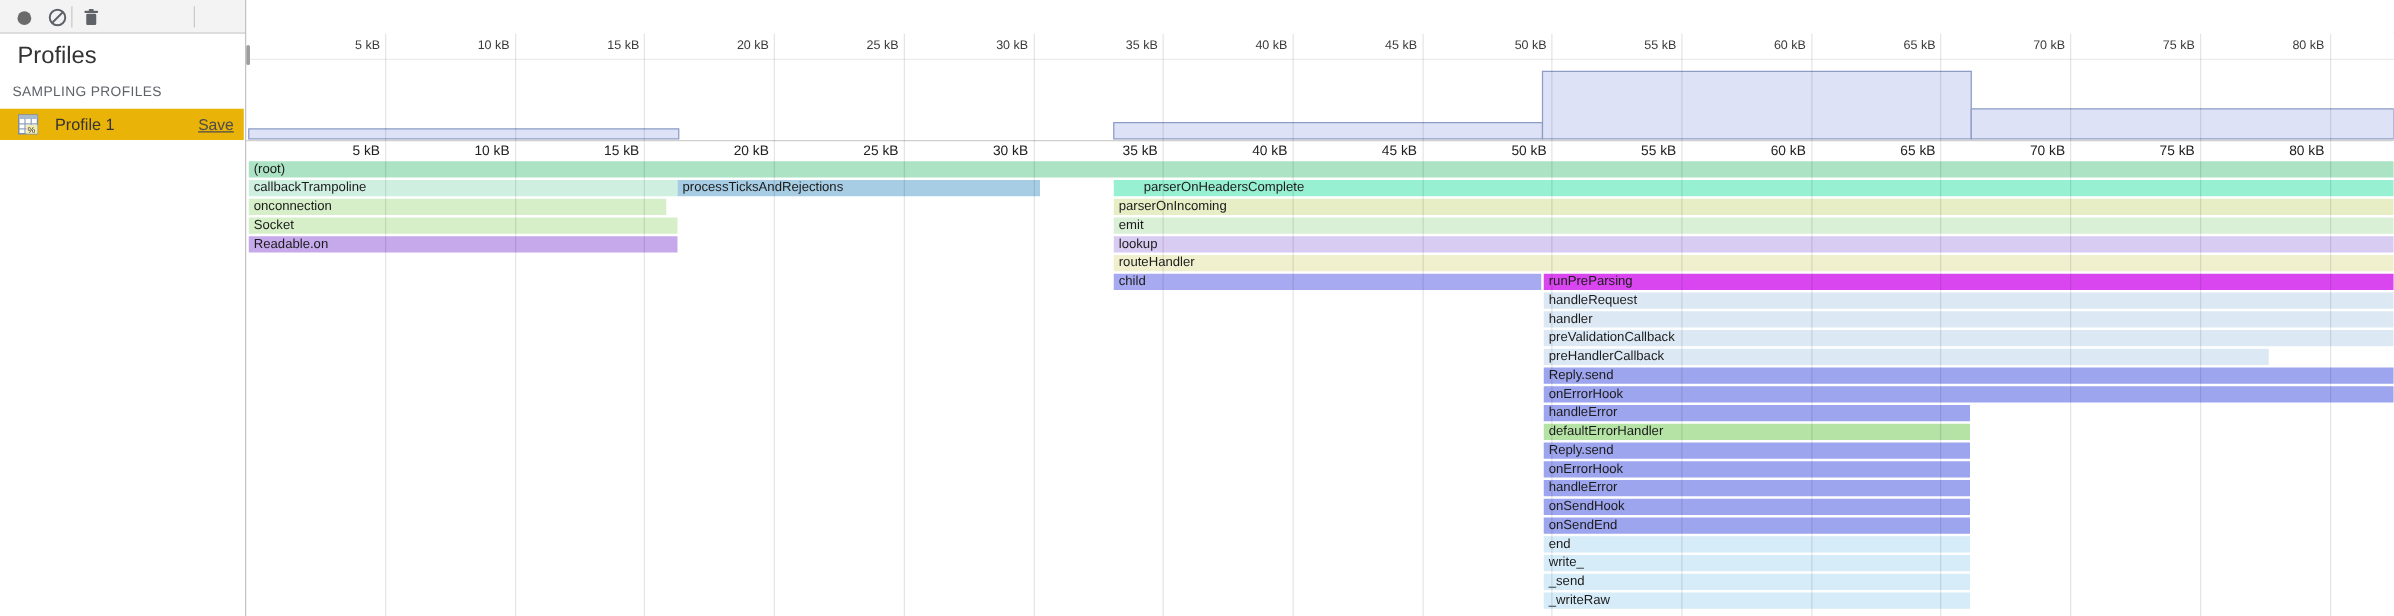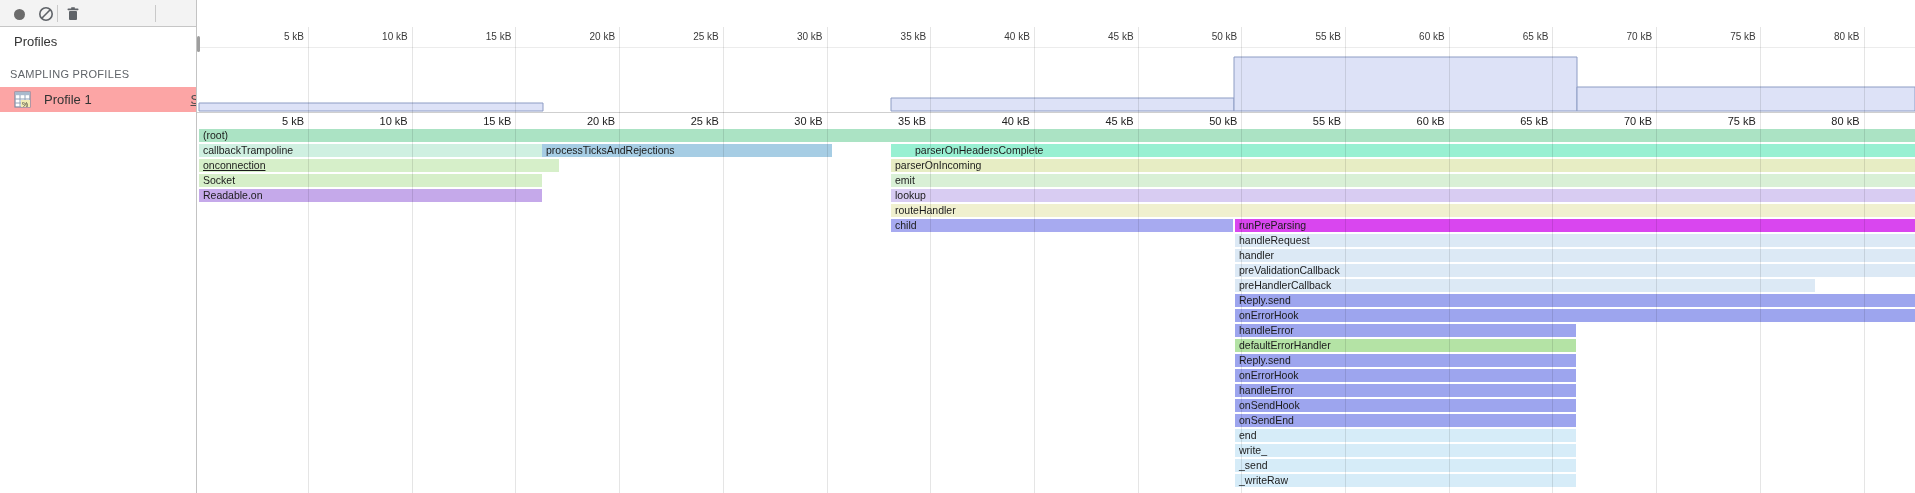--- a/index.html
+++ b/index.html
@@ -17,23 +17,23 @@
   .chart-select{
     position:absolute;left:200px;top:4px;width:124px;height:20px;box-sizing:border-box;
     background:#e8e8e8;border:1px solid #b2b2b2;border-radius:2px;
     background-image:radial-gradient(#d6d6d6 0.8px, rgba(0,0,0,0) 0.8px);background-size:4px 4px;
     font-size:12.5px;color:#333;line-height:18px;
   }
   .chart-select .lbl{position:absolute;left:8px;top:0;}
   .chart-select .caret{position:absolute;right:7px;top:0;font-size:9px;color:#555;line-height:18px;}
   
   .sidebar{position:absolute;left:0;top:27px;width:195px;height:466px;background:#fff;}
-  .profiles-title{position:absolute;left:14px;top:7px;font-size:13px;color:#333;}
+  .profiles-title{position:absolute;left:14px;top:7px;font-size:19px;color:#333;}
   .section-label{position:absolute;left:10px;top:41px;font-size:11px;color:#5f6368;letter-spacing:.3px;}
-  .profile-row{position:absolute;left:0;top:60px;width:195px;height:25px;background:#fca5a5;padding-left:32px;}
+  .profile-row{position:absolute;left:0;top:60px;width:195px;height:25px;background:#eab308;}
   .profile-icon{position:absolute;left:14px;top:4px;width:17px;height:17px;}
   .profile-name{position:absolute;left:44px;top:5px;font-size:13px;color:#333;}
   .save-link{position:absolute;right:8px;top:6px;font-size:12.5px;color:#4c4c4c;text-decoration:underline;cursor:pointer;}
   
   .chart-pane{position:absolute;left:196px;top:0;width:1719px;height:493px;background:#fff;border-left:1px solid #c3c3c3;box-sizing:border-box;}
   .ruler{position:absolute;left:0;width:1719px;}
   .ruler-top{top:27px;height:20px;border-bottom:1px solid #ececec;font-size:10px;color:#3a3a3a;}
   .ruler-top .tick{top:4px;}
   .ruler-bottom{top:112px;height:16px;border-top:1px solid #cfcfcf;font-size:11px;color:#222;box-sizing:border-box;}
   .ruler-bottom .tick{top:2px;}
@@ -142,21 +142,21 @@
       <span class="tick" style="left: 1279.4px;">65 kB</span>
       <span class="tick" style="left: 1383.1px;">70 kB</span>
       <span class="tick" style="left: 1486.8px;">75 kB</span>
       <span class="tick" style="left: 1590.5px;">80 kB</span>
     </div>
   <div class="flame">
       <div class="bar" style="left: 2px; width: 1716px; top: 1px; height: 13px; background: rgb(171, 227, 196);">(root)</div>
       <div class="bar" style="left: 2px; width: 343px; top: 16px; height: 13px; background: rgb(207, 240, 225);">callbackTrampoline</div>
       <div class="bar" style="left: 345px; width: 290px; top: 16px; height: 13px; background: rgb(166, 205, 228);">processTicksAndRejections</div>
       <div class="bar" style="left: 694px; width: 1024px; top: 16px; height: 13px; background: rgb(152, 240, 210); padding-left: 24px;">parserOnHeadersComplete</div>
-      <div class="bar" style="left: 2px; width: 360px; top: 31px; height: 13px; background: rgb(214, 239, 201); text-decoration: underline;">onconnection</div>
+      <div class="bar" style="left: 2px; width: 334px; top: 31px; height: 13px; background: rgb(214, 239, 201);">onconnection</div>
       <div class="bar" style="left: 694px; width: 1024px; top: 31px; height: 13px; background: rgb(231, 237, 196);">parserOnIncoming</div>
       <div class="bar" style="left: 2px; width: 343px; top: 46px; height: 13px; background: rgb(214, 239, 201);">Socket</div>
       <div class="bar" style="left: 694px; width: 1024px; top: 46px; height: 13px; background: rgb(217, 240, 214);">emit</div>
       <div class="bar" style="left: 2px; width: 343px; top: 61px; height: 13px; background: rgb(197, 169, 234);">Readable.on</div>
       <div class="bar" style="left: 694px; width: 1024px; top: 61px; height: 13px; background: rgb(216, 204, 242);">lookup</div>
       <div class="bar" style="left: 694px; width: 1024px; top: 76px; height: 13px; background: rgb(240, 240, 207);">routeHandler</div>
       <div class="bar dotted" style="left: 694px; width: 342px; top: 91px; height: 13px; background: rgb(167, 170, 240);">child</div>
       <div class="bar" style="left: 1038px; width: 680px; top: 91px; height: 13px; background: #d946ef;">runPreParsing</div>
       <div class="bar" style="left: 1038px; width: 680px; top: 121px; height: 13px; background: rgb(220, 233, 245);">handler</div>
       <div class="bar" style="left: 1038px; width: 680px; top: 106px; height: 13px; background: rgb(220, 233, 245);">handleRequest</div>

